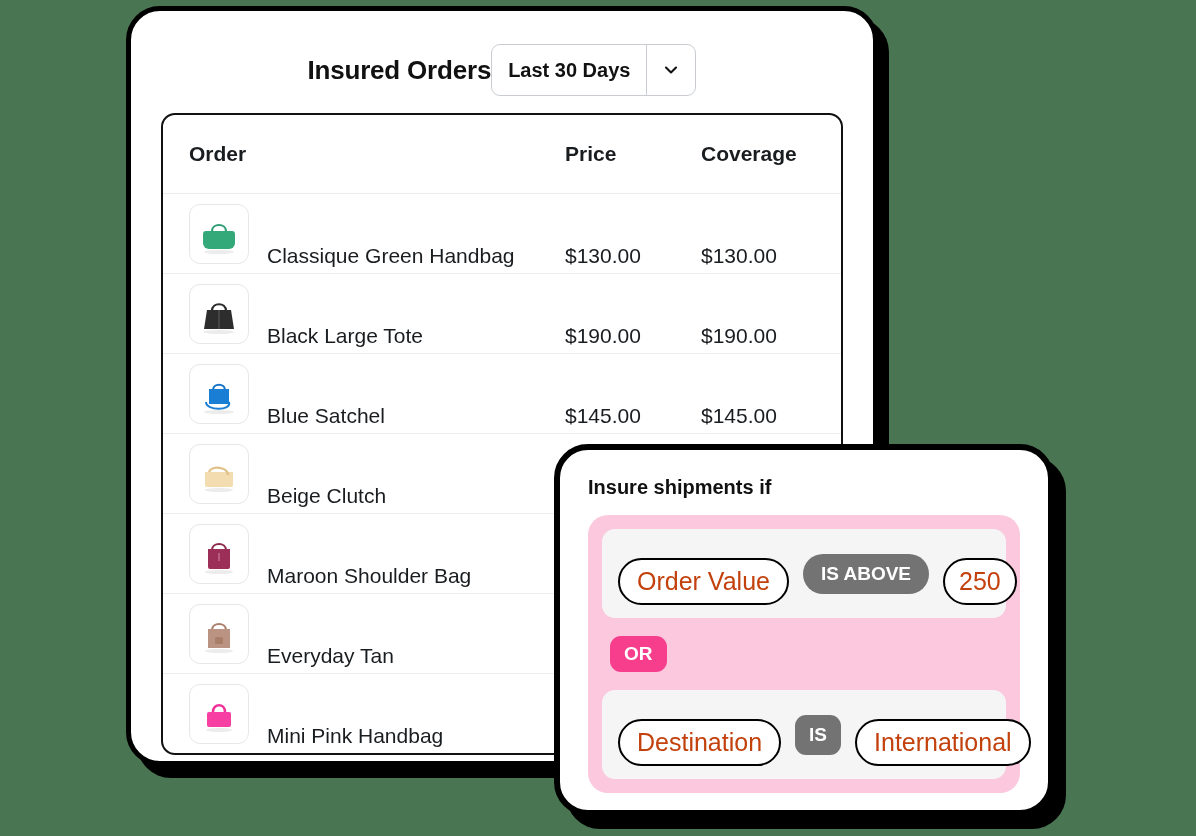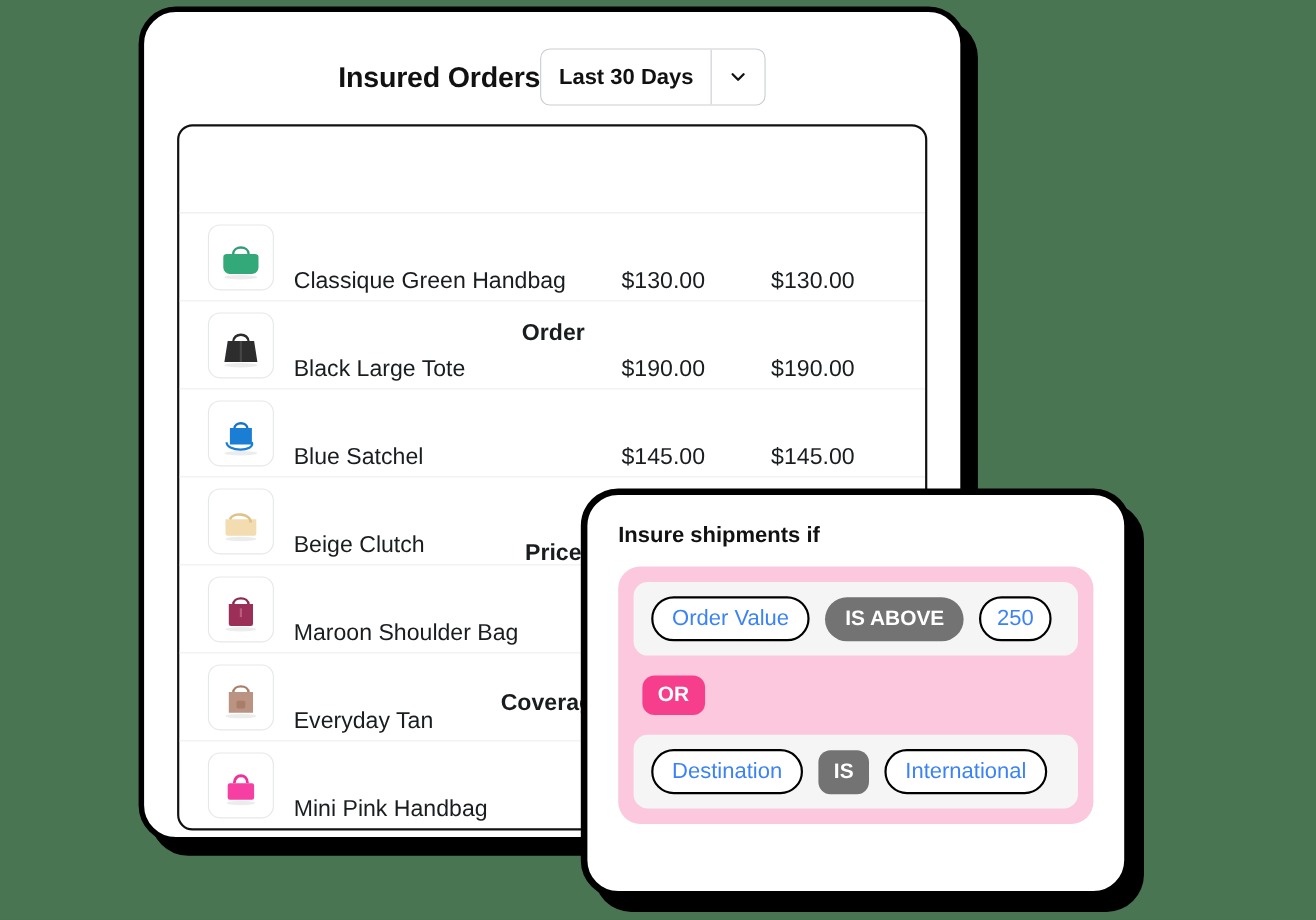--- a/index.html
+++ b/index.html
@@ -83,21 +83,20 @@
 
   .t-row {
     display: flex;
     align-items: center;
     padding: 0 24px 0 26px;
   }
 
   #t-head {
     height: 78px;
     border-bottom: 1.5px solid #e9ebee;
-    flex-direction: column;
   }
   #t-head .c-order,
   #t-head .c-price,
   #t-head .c-coverage {
     font-size: 21px;
     font-weight: bold;
     color: #1a1d20;
   }
 
   .t-body-row {
@@ -132,21 +131,21 @@
     align-items: center;
     justify-content: center;
     flex: 0 0 58px;
     overflow: hidden;
   }
   .thumb svg { display: block; }
 
   
   #rule-card {
     position: absolute;
-    left: 528px;
+    left: 554px;
     top: 444px;
     width: 500px;
     height: 372px;
     background: #ffffff;
     border: 6px solid #000000;
     border-radius: 34px;
     box-shadow: 12px 13px 0 0 #000000;
     box-sizing: border-box;
     padding: 26px 28px;
   }
@@ -171,23 +170,24 @@
     display: flex;
     align-items: center;
     gap: 14px;
   }
 
   .pill {
     border: 2.5px solid #000000;
     border-radius: 999px;
     background: #ffffff;
     padding: 7px 17px;
-    font-size: 20px;
-    color: #3b82f6;
+    font-size: 25px;
+    color: #c2410c;
     white-space: nowrap;
+    margin-top: 16px;
   }
   .pill-sm { padding: 7px 14px; }
 
   .badge-blue {
     background: #737373;
     color: #ffffff;
     font-size: 19px;
     font-weight: bold;
     border-radius: 999px;
     padding: 9px 18px;

